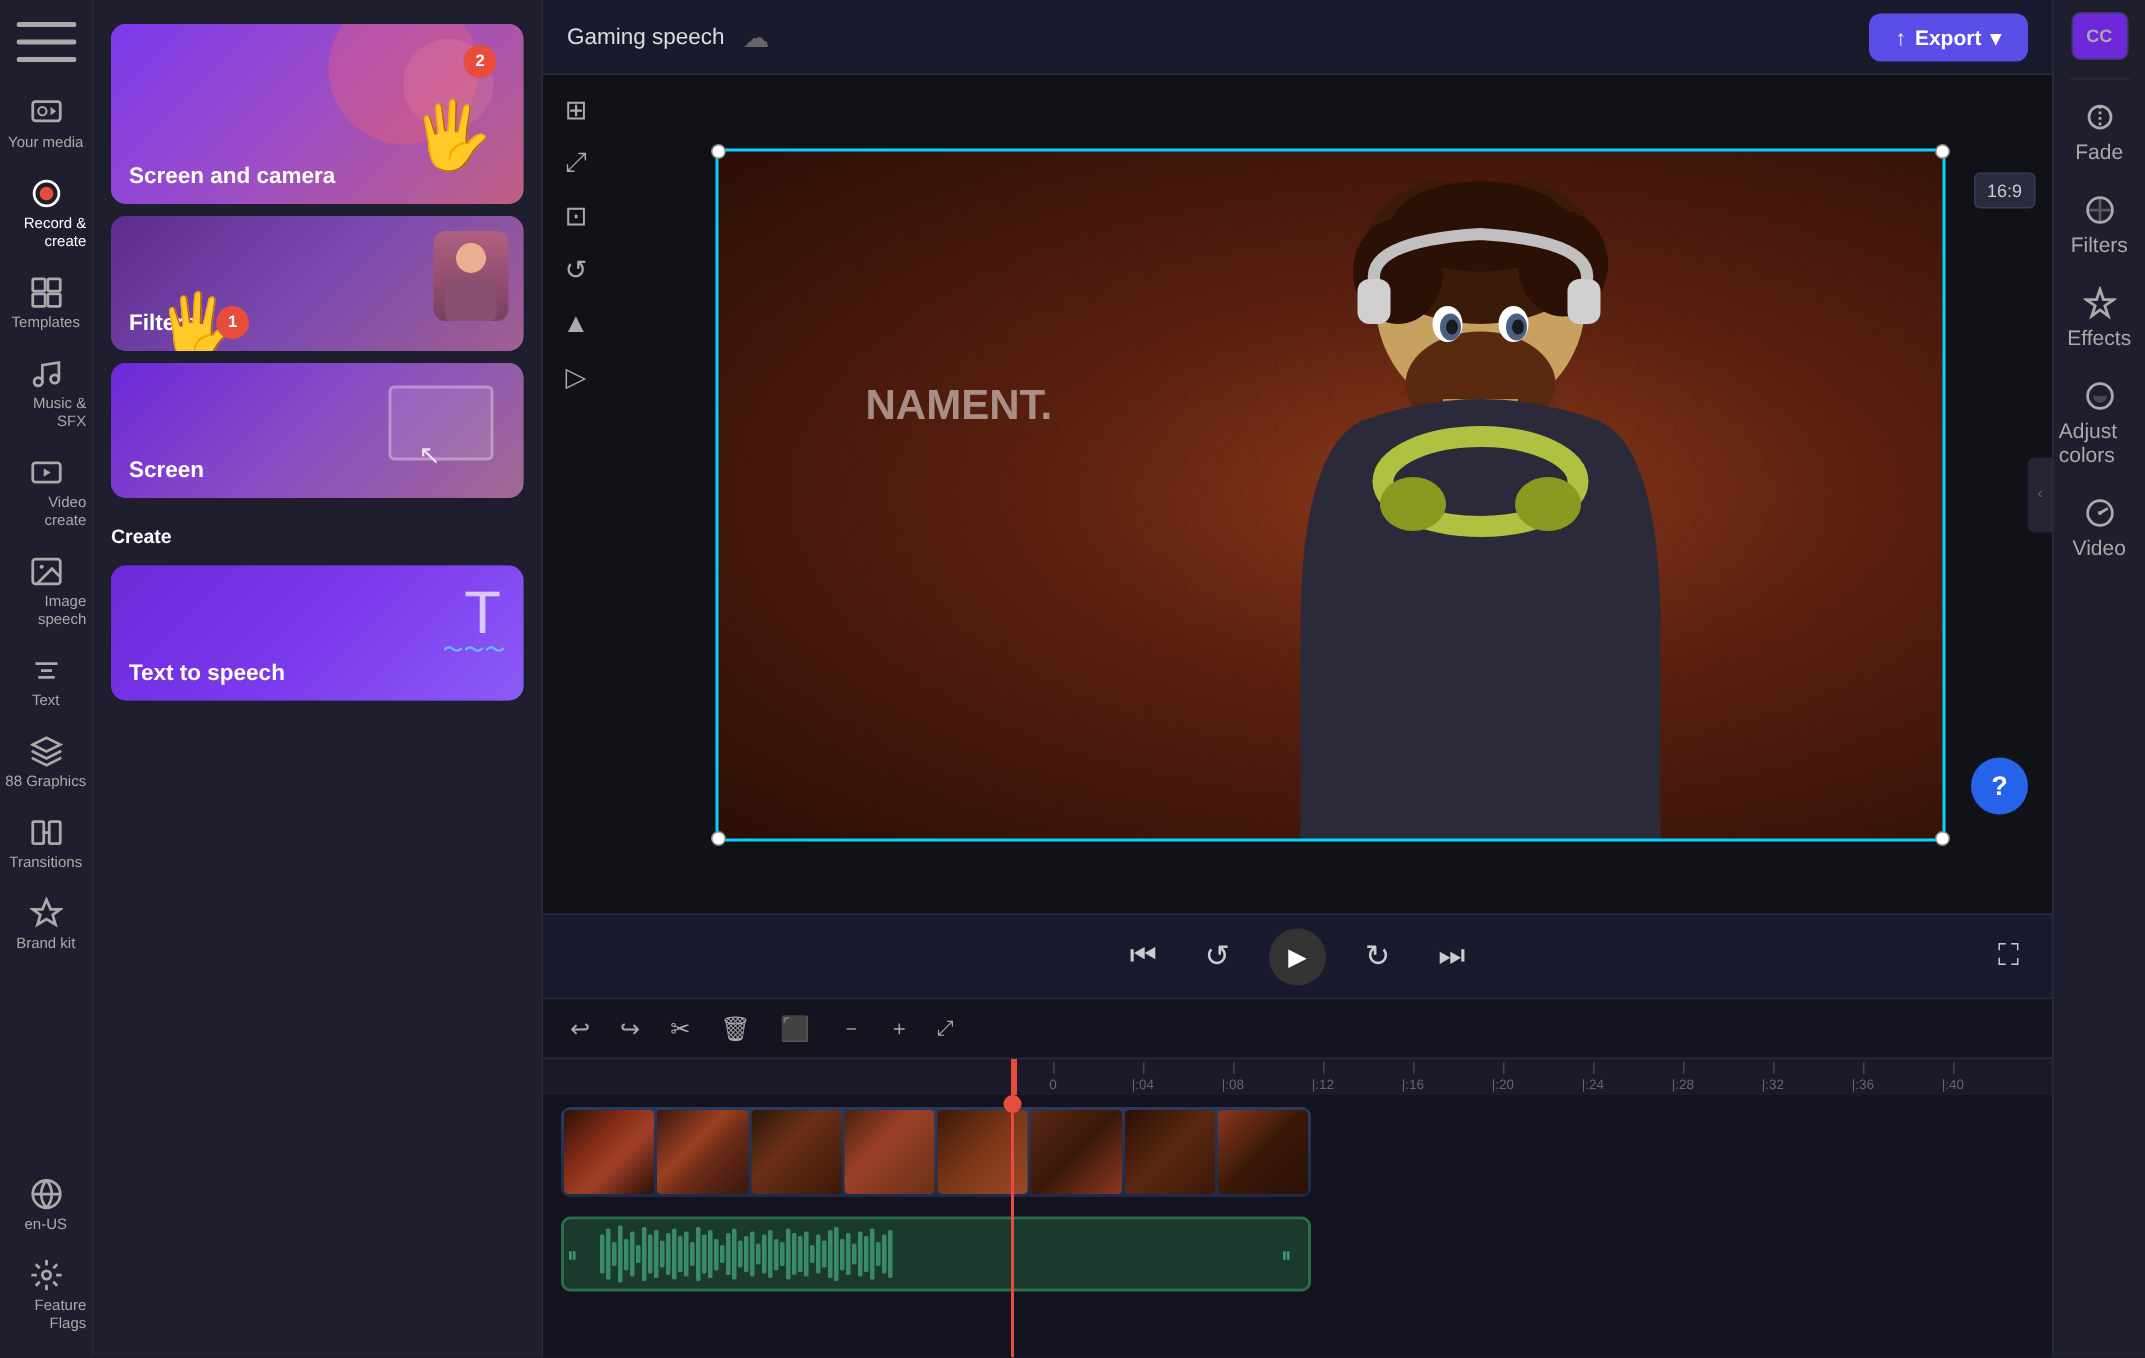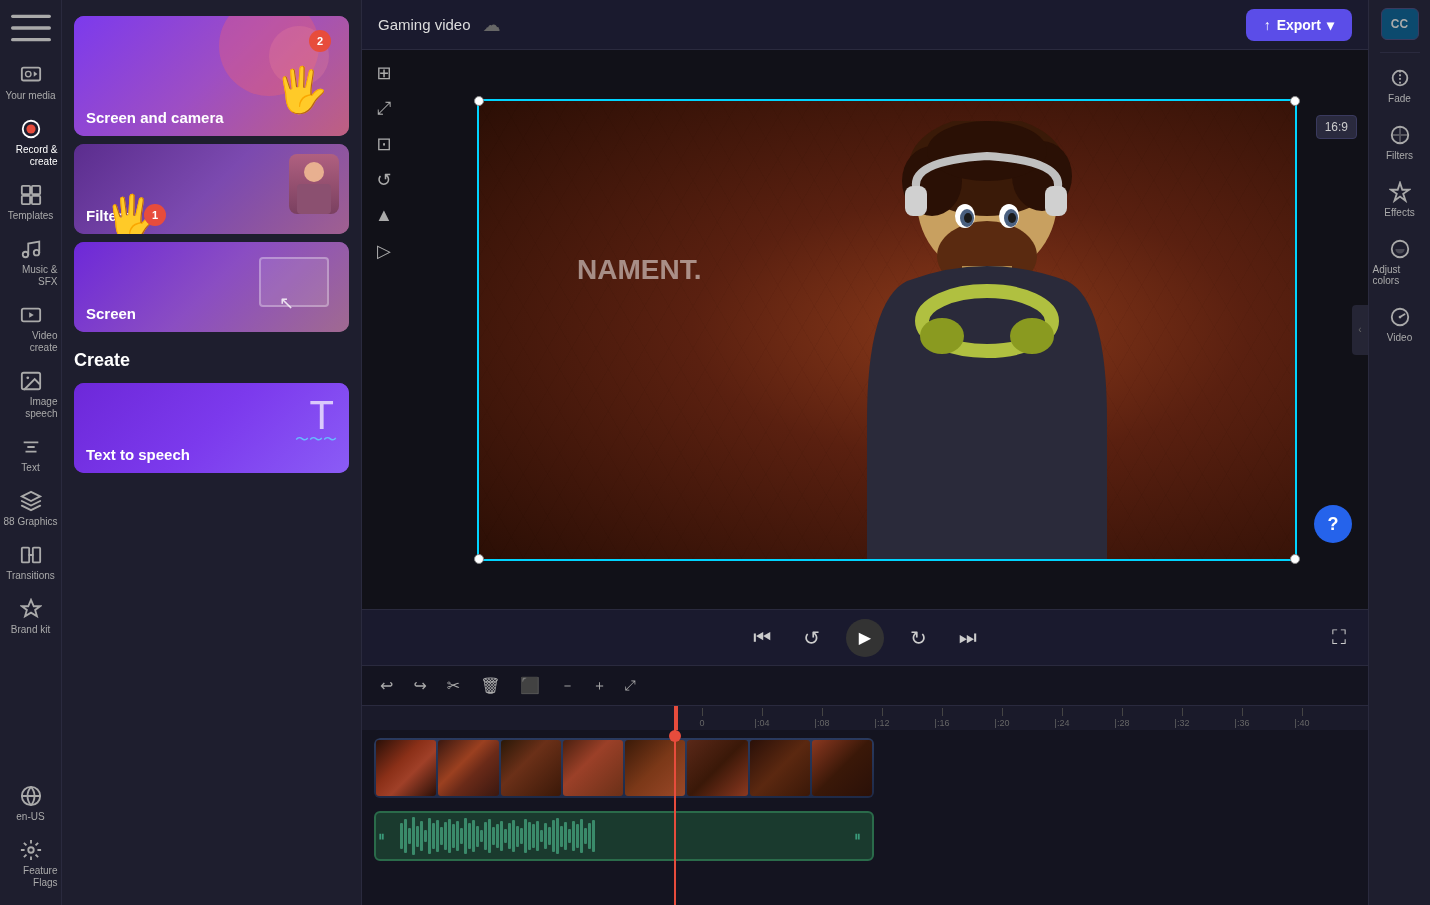--- a/index.html
+++ b/index.html
@@ -97,21 +97,21 @@
     }
     .card-camera {
       background: linear-gradient(135deg, #5b2d8e 0%, #7c4ab0 60%, #a06090 100%);
       height: 90px;
     }
     .card-screen {
       background: linear-gradient(135deg, #6d28d9 0%, #8b4ec2 60%, #a06a90 100%);
       height: 90px;
     }
     .create-section-title {
-      font-size: 18px;
+      font-size: 13px;
       font-weight: 600;
       margin: 10px 0 12px;
       color: #fff;
     }
     .card-tts {
       background: linear-gradient(135deg, #6d28d9 0%, #7c3aed 60%, #8b5cf6 100%);
       height: 90px;
     }
 
     
@@ -444,30 +444,30 @@
       flex-shrink: 0;
     }
     .right-tool {
       width: 62px;
       display: flex;
       flex-direction: column;
       align-items: center;
       padding: 10px 4px;
       cursor: pointer;
       color: #aaa;
-      font-size: 10px;
+      font-size: 14px;
       gap: 4px;
     }
     .right-tool svg { width: 22px; height: 22px; }
 
     
     .cc-btn {
       width: 38px;
       height: 32px;
-      background: #0c4a6e;
+      background: #6d28d9;
       border-radius: 6px;
       display: flex;
       align-items: center;
       justify-content: center;
       color: #aaa;
       font-size: 12px;
       font-weight: 700;
       cursor: pointer;
       margin-bottom: 8px;
       border: 1px solid #3a3a5e;
@@ -652,21 +652,21 @@
 
     <div style="position:absolute;right:15px;top:10px;font-size:40px;color:rgba(255,255,255,0.7);">T</div>
     <div style="position:absolute;right:12px;top:48px;font-size:14px;color:rgba(100,200,255,0.9);">〜〜〜</div>
     <div class="record-card-label">Text to speech</div>
   </div>
 </div>
 
 <div class="main-content">
 
   <div class="top-bar">
-    <span class="project-title">Gaming video</span>
+    <span class="project-title">Gaming speech</span>
     <span class="cloud-icon">☁</span>
     <div class="top-bar-spacer"></div>
     <button class="export-btn">
       <span>↑</span>
       <span>Export</span>
       <span>▾</span>
     </button>
   </div>
 
   <div style="flex:1;display:flex;flex-direction:column;min-height:0;position:relative;">

